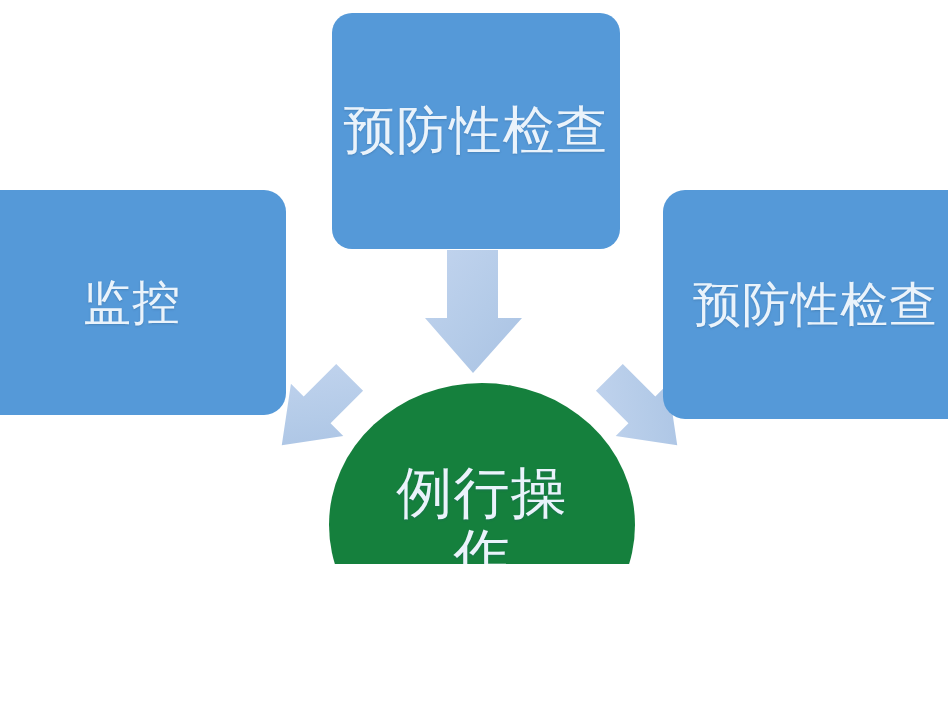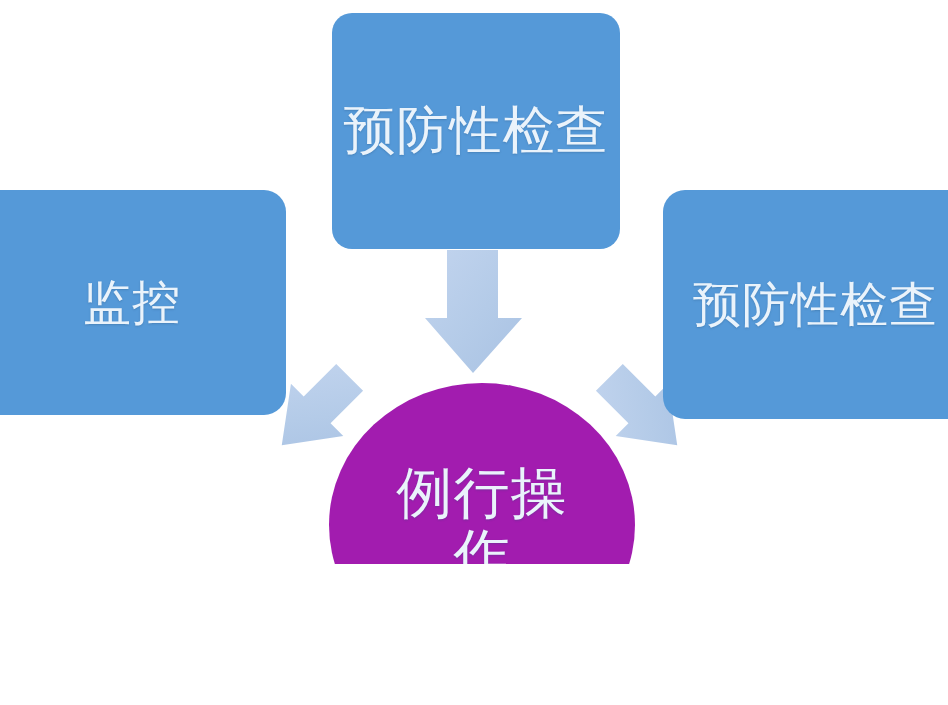--- a/index.html
+++ b/index.html
@@ -114,17 +114,17 @@
   </div>
 
   <div class="node-box" id="box-monitoring" style="background: rgb(85, 153, 216); color: rgb(234, 243, 251);">
     <span class="node-label">监控</span>
   </div>
 
   <div class="node-box" id="box-routine-job" style="background: rgb(85, 153, 216); color: rgb(234, 243, 251);">
     <span class="node-label">预防性检查</span>
   </div>
 
-  <div class="node-circle" id="circle-routine-operation" style="background: #a21caf; color: rgb(234, 243, 251);">
+  <div class="node-circle" id="circle-routine-operation" style="background: #15803d; color: rgb(234, 243, 251);">
     <span class="node-label">例行操作</span>
   </div>
 
 </div>
 
 </body></html>

